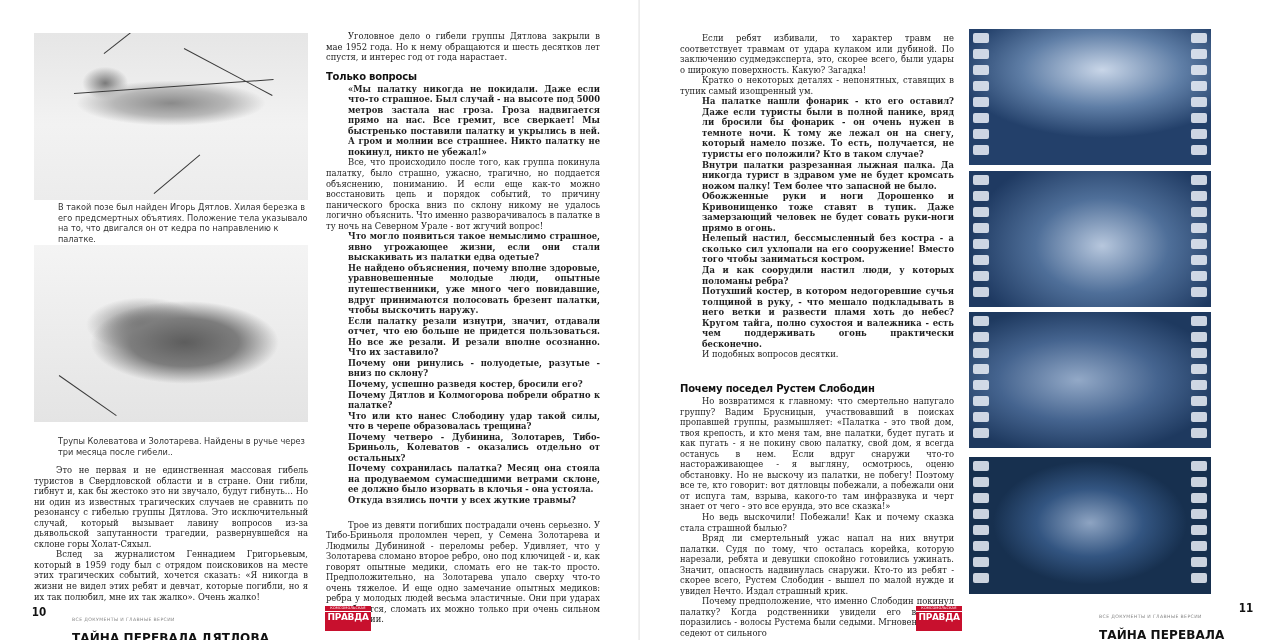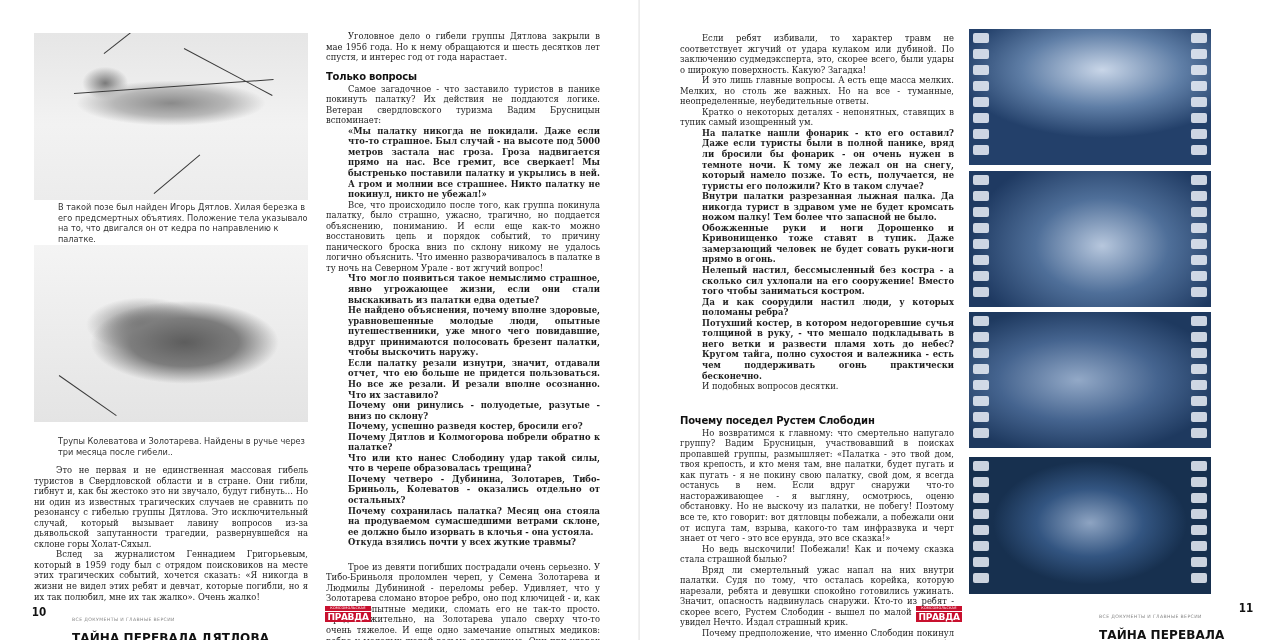--- a/index.html
+++ b/index.html
@@ -37,21 +37,21 @@
   .film .hole { width: 16px; height: 10px; border-radius: 2px; background: rgba(235,240,248,0.85); }
   .f1 { top: 29px; height: 136px; background: radial-gradient(ellipse 60% 50% at 55% 30%, #c9d6e8, #5f7ea6 55%, #23406a 100%); }
   .f2 { top: 171px; height: 136px; background: radial-gradient(ellipse 55% 70% at 55% 55%, #b7c7dd, #4f6f99 50%, #1f3a62 100%); }
   .f3 { top: 312px; height: 136px; background: radial-gradient(ellipse 60% 55% at 45% 50%, #93a9c7, #45648f 55%, #1e395f 100%); }
   .f4 { top: 457px; height: 137px; background: radial-gradient(ellipse 40% 45% at 50% 48%, #8ea4c2, #335581 55%, #17304f 100%); }
 
   
   .pagenum { position: absolute; font-family: "DejaVu Sans", sans-serif; font-size: 13px; font-weight: bold; color: #111; transform: scaleX(0.8); }
   .ft-title { position: absolute; font-family: "DejaVu Sans", sans-serif; font-size: 12px; font-weight: bold; color: #111; letter-spacing: 0.1px; transform-origin: left; margin-top: 24px; }
   .ft-sub { position: absolute; font-family: "DejaVu Sans", sans-serif; font-size: 4.6px; color: #888; letter-spacing: 0.4px; }
-  .logo { position: absolute; width: 46px; height: 16px; background: #c8102e; color: #fff; font-family: "DejaVu Sans", sans-serif; text-align: center; }
+  .logo { position: absolute; width: 46px; height: 25px; background: #c8102e; color: #fff; font-family: "DejaVu Sans", sans-serif; text-align: center; }
   .logo .small { display: block; font-size: 3.5px; line-height: 5px; border-bottom: 1px solid #fff; letter-spacing: 0.1px; white-space: nowrap; overflow: hidden; }
   .logo .big { display: block; font-size: 9px; line-height: 10px; font-weight: 900; letter-spacing: -0.3px; }
 </style>
 </head>
 <body>
 
 <div class="spread">
 
   <div class="page page-left">
 
@@ -71,23 +71,22 @@
     <div class="col" style="left:34px;top:465px;width:274px;">
       <p>Это не первая и не единственная массовая гибель туристов в Свердловской области и в стране. Они гибли, гибнут и, как бы жестоко это ни звучало, будут гибнуть... Но ни один из известных трагических случаев не сравнить по резонансу с гибелью группы Дятлова. Это исключительный случай, который вызывает лавину вопросов из-за дьявольской запутанности трагедии, развернувшейся на склоне горы Холат-Сяхыл.</p>
       <p>Вслед за журналистом Геннадием Григорьевым, который в 1959 году был с отрядом поисковиков на месте этих трагических событий, хочется сказать: «Я никогда в жизни не видел этих ребят и девчат, которые погибли, но я их так полюбил, мне их так жалко». Очень жалко!</p>
     </div>
 
     <div class="pagenum" style="left:30px;top:604px;">10</div>
     <div class="ft-title" style="left:72px;top:607px;">ТАЙНА ПЕРЕВАЛА ДЯТЛОВА</div>
     <div class="ft-sub" style="left:72px;top:617px;">ВСЕ ДОКУМЕНТЫ И ГЛАВНЫЕ ВЕРСИИ</div>
 
     <div class="col" style="left:326px;top:31px;width:274px;">
-      <p>Уголовное дело о гибели группы Дятлова закрыли в мае 1956 года. Но к нему обращаются и шесть десятков лет спустя, и интерес год от года нарастает.</p>
+      <p>Уголовное дело о гибели группы Дятлова закрыли в мае 1952 года. Но к нему обращаются и шесть десятков лет спустя, и интерес год от года нарастает.</p>
       <h3>Только вопросы</h3>
-      <p>Самое загадочное - что заставило туристов в панике покинуть палатку? Их действия не поддаются логике. Ветеран свердловского туризма Вадим Брусницын вспоминает:</p>
       <p class="q">«Мы палатку никогда не покидали. Даже если что-то страшное. Был случай - на высоте под 5000 метров застала нас гроза. Гроза надвигается прямо на нас. Все гремит, все сверкает! Мы быстренько поставили палатку и укрылись в ней. А гром и молнии все страшнее. Никто палатку не покинул, никто не убежал!»</p>
       <p>Все, что происходило после того, как группа покинула палатку, было страшно, ужасно, трагично, но поддается объяснению, пониманию. И если еще как-то можно восстановить цепь и порядок событий, то причину панического броска вниз по склону никому не удалось логично объяснить. Что именно разворачивалось в палатке в ту ночь на Северном Урале - вот жгучий вопрос!</p>
       <p class="q">Что могло появиться такое немыслимо страшное, явно угрожающее жизни, если они стали выскакивать из палатки едва одетые?</p>
       <p class="q">Не найдено объяснения, почему вполне здоровые, уравновешенные молодые люди, опытные путешественники, уже много чего повидавшие, вдруг принимаются полосовать брезент палатки, чтобы выскочить наружу.</p>
       <p class="q">Если палатку резали изнутри, значит, отдавали отчет, что ею больше не придется пользоваться. Но все же резали. И резали вполне осознанно. Что их заставило?</p>
       <p class="q">Почему они ринулись - полуодетые, разутые - вниз по склону?</p>
       <p class="q">Почему, успешно разведя костер, бросили его?</p>
       <p class="q">Почему Дятлов и Колмогорова побрели обратно к палатке?</p>
       <p class="q">Что или кто нанес Слободину удар такой силы, что в черепе образовалась трещина?</p>
       <p class="q">Почему четверо - Дубинина, Золотарев, Тибо-Бриньоль, Колеватов - оказались отдельно от остальных?</p>
@@ -100,22 +99,21 @@
     <div class="logo" style="left:325px;top:606px;">
       <span class="small">КОМСОМОЛЬСКАЯ</span>
       <span class="big">ПРАВДА</span>
     </div>
   </div>
 
   <div class="gutter"></div>
 
   <div class="page page-right">
     <div class="col" style="left:40px;top:33px;width:274px;">
-      <p>Если ребят избивали, то характер травм не соответствует жгучий от удара кулаком или дубиной. По заключению судмедэксперта, это, скорее всего, были удары о широкую поверхность. Какую? Загадка!</p>
-      <p>И это лишь главные вопросы. А есть еще масса мелких. Мелких, но столь же важных. Но на все - туманные, неопределенные, неубедительные ответы.</p>
+      <p>Если ребят избивали, то характер травм не соответствует травмам от удара кулаком или дубиной. По заключению судмедэксперта, это, скорее всего, были удары о широкую поверхность. Какую? Загадка!</p>
       <p>Кратко о некоторых деталях - непонятных, ставящих в тупик самый изощренный ум.</p>
       <p class="q">На палатке нашли фонарик - кто его оставил? Даже если туристы были в полной панике, вряд ли бросили бы фонарик - он очень нужен в темноте ночи. К тому же лежал он на снегу, который намело позже. То есть, получается, не туристы его положили? Кто в таком случае?</p>
       <p class="q">Внутри палатки разрезанная лыжная палка. Да никогда турист в здравом уме не будет кромсать ножом палку! Тем более что запасной не было.</p>
       <p class="q">Обожженные руки и ноги Дорошенко и Кривонищенко тоже ставят в тупик. Даже замерзающий человек не будет совать руки-ноги прямо в огонь.</p>
       <p class="q">Нелепый настил, бессмысленный без костра - а сколько сил ухлопали на его сооружение! Вместо того чтобы заниматься костром.</p>
       <p class="q">Да и как соорудили настил люди, у которых поломаны ребра?</p>
       <p class="q">Потухший костер, в котором недогоревшие сучья толщиной в руку, - что мешало подкладывать в него ветки и развести пламя хоть до небес? Кругом тайга, полно сухостоя и валежника - есть чем поддерживать огонь практически бесконечно.</p>
       <p class="q" style="font-weight:normal;">И подобных вопросов десятки.</p>
       <h3 style="margin-top:23px;">Почему поседел Рустем Слободин</h3>
       <p>Но возвратимся к главному: что смертельно напугало группу? Вадим Брусницын, участвовавший в поисках пропавшей группы, размышляет: «Палатка - это твой дом, твоя крепость, и кто меня там, вне палатки, будет пугать и как пугать - я не покину свою палатку, свой дом, я всегда останусь в нем. Если вдруг снаружи что-то настораживающее - я выгляну, осмотрюсь, оценю обстановку. Но не выскочу из палатки, не побегу! Поэтому все те, кто говорит: вот дятловцы побежали, а побежали они от испуга там, взрыва, какого-то там инфразвука и черт знает от чего - это все ерунда, это все сказка!»</p>

